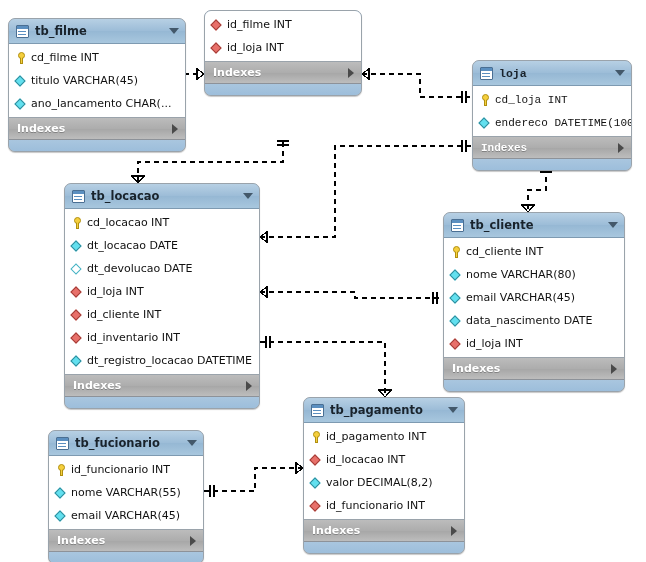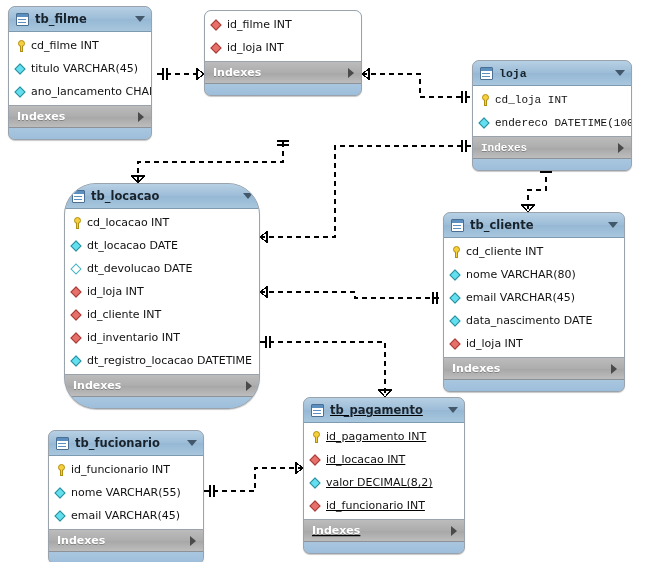--- a/index.html
+++ b/index.html
@@ -186,21 +186,21 @@
 
         <path d="M210,485 L210,497 M214,485 L214,497"></path>
 
         <path d="M296,462 L296,474"></path>
         <path d="M303,468 L295,462 M303,468 L295,474"></path>
       </g>
 
     </g>
   </svg>
 
-  <div class="table-figure" style="left:8px;top:6px;width:144px;">
+  <div class="table-figure" style="left:8px;top:18px;width:178px;">
     <div class="tbl-header">
       <span class="tbl-ico"></span>
       <span class="tbl-name">tb_filme</span>
       <span class="tbl-caret"></span>
     </div>
     <div class="tbl-cols">
       <div class="col-row">
         <span class="col-ico ico-key"></span>
         <span>cd_filme INT</span>
       </div>
@@ -254,21 +254,21 @@
         <span>endereco DATETIME(100)</span>
       </div>
     </div>
     <div class="tbl-indexes">
       <span>Indexes</span>
       <span class="idx-caret"></span>
     </div>
     <div class="tbl-footer"></div>
   </div>
 
-  <div class="table-figure" style="left:64px;top:183px;width:196px;border-radius:32px;">
+  <div class="table-figure" style="left:64px;top:183px;width:196px;">
     <div class="tbl-header">
       <span class="tbl-ico"></span>
       <span class="tbl-name">tb_locacao</span>
       <span class="tbl-caret"></span>
     </div>
     <div class="tbl-cols">
       <div class="col-row">
         <span class="col-ico ico-key"></span>
         <span>cd_locacao INT</span>
       </div>
@@ -332,21 +332,21 @@
         <span>id_loja INT</span>
       </div>
     </div>
     <div class="tbl-indexes">
       <span>Indexes</span>
       <span class="idx-caret"></span>
     </div>
     <div class="tbl-footer"></div>
   </div>
 
-  <div class="table-figure" style="left:303px;top:397px;width:162px;text-decoration:underline;">
+  <div class="table-figure" style="left:303px;top:397px;width:162px;">
     <div class="tbl-header">
       <span class="tbl-ico"></span>
       <span class="tbl-name">tb_pagamento</span>
       <span class="tbl-caret"></span>
     </div>
     <div class="tbl-cols">
       <div class="col-row">
         <span class="col-ico ico-key"></span>
         <span>id_pagamento INT</span>
       </div>

